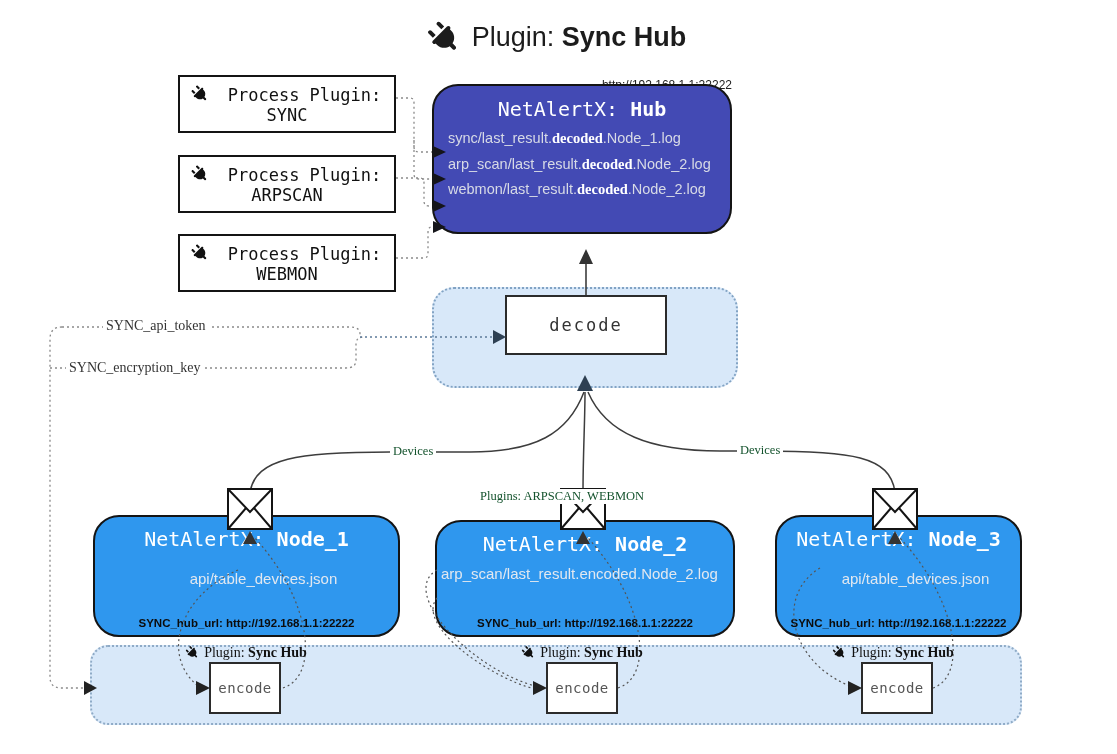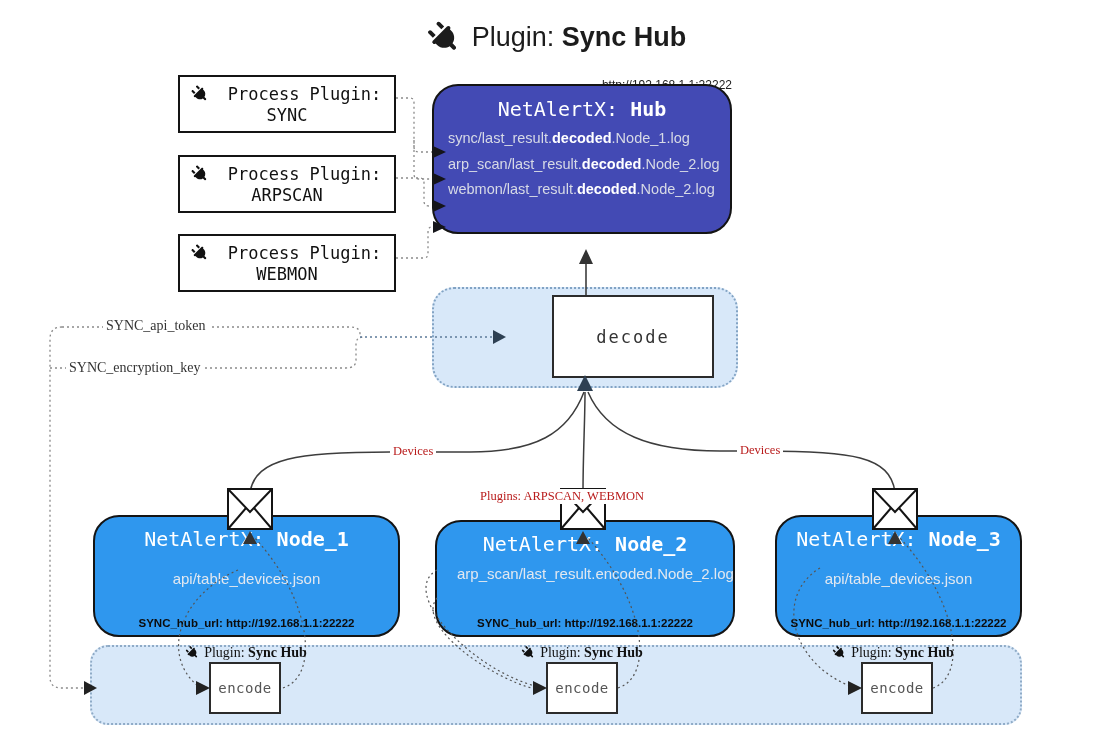--- a/index.html
+++ b/index.html
@@ -12,51 +12,51 @@
   #title-row .t-bold{font-weight:bold;}
   .plug-svg{transform:rotate(-45deg);}
   
   #hub-url{left:432px;top:78px;width:300px;text-align:right;font-size:12px;color:#222;}
   #hub-box{left:432px;top:84px;width:300px;height:150px;background:#434ab4;border:2px solid #141414;
            border-radius:26px;box-sizing:border-box;color:#fff;}
   #hub-title{position:absolute;left:0;top:11px;width:100%;text-align:center;
              font-family:"DejaVu Sans Mono",monospace;font-size:20px;color:#fff;}
   #hub-logs{position:absolute;left:14px;top:40px;right:4px;font-size:14.5px;color:#d7dae6;}
   #hub-logs .log-line{height:25.6px;line-height:25.6px;white-space:nowrap;}
-  .bseg{font-weight:bold;color:#fff;}
+  .bseg{font-weight:bold;color:#fff;font-family:Liberation Serif, serif;}
   
   .pp-box{left:178px;width:218px;height:58px;background:#fff;border:2px solid #141414;box-sizing:border-box;
           font-family:"DejaVu Sans Mono",monospace;font-size:17px;color:#111;
           display:flex;flex-direction:column;justify-content:center;align-items:center;}
-  .pp-row{display:flex;align-items:center;gap:18px;}
+  .pp-row{display:flex;align-items:flex-end;gap:18px;}
   
   #decode-panel{left:432px;top:287px;width:306px;height:101px;background:#d8e8f9;border:2px dotted #82a3c4;
                 border-radius:22px;box-sizing:border-box;}
-  #decode-box{left:505px;top:295px;width:162px;height:83px;background:#fff;border:2px solid #2b2b2b;
+  #decode-box{left:505px;top:295px;width:162px;height:60px;background:#fff;border:2px solid #2b2b2b;
               box-sizing:border-box;display:flex;align-items:center;justify-content:center;
-              font-family:"DejaVu Sans Mono",monospace;font-size:17px;color:#333;letter-spacing:2px;margin-left:47px;}
+              font-family:"DejaVu Sans Mono",monospace;font-size:17px;color:#333;letter-spacing:2px;}
   
   .tok-label{background:#fff;font-size:14px;color:#333;padding:0 3px;white-space:nowrap;}
   #tok-api{left:103px;top:318px;}
   #tok-enc{left:66px;top:360px;}
   
-  .edge-label{background:#fff;font-size:12.5px;color:#b91c1c;padding:0 3px;white-space:nowrap;text-align:center;}
+  .edge-label{background:#fff;font-size:12.5px;color:#14532d;padding:0 3px;white-space:nowrap;text-align:center;}
   #lbl-dev-left{left:390px;top:444px;}
   #lbl-plugins{left:477px;top:460px;margin-top:29px;}
   #lbl-dev-right{left:737px;top:443px;}
   
   .node-box{background:#2f97ee;border:2px solid #141414;border-radius:26px;box-sizing:border-box;color:#fff;}
   #node-1{left:93px;top:515px;width:307px;height:122px;}
   #node-2{left:435px;top:520px;width:300px;height:117px;}
   #node-3{left:775px;top:515px;width:247px;height:122px;}
   .node-title{position:absolute;left:0;top:10px;width:100%;text-align:center;
               font-family:"DejaVu Sans Mono",monospace;font-size:20px;color:#fff;white-space:nowrap;}
   .node-lines{position:absolute;left:0;width:100%;text-align:center;font-size:15px;color:#e2e8f0;}
-  #node-1 .node-lines,#node-3 .node-lines{top:53px;}
-  #node-2 .node-lines{top:38px;text-align:left;padding-left:20px;box-sizing:border-box;}
+  #node-1 .node-lines,#node-3 .node-lines{top:53px;padding-left:17px;}
+  #node-2 .node-lines{top:38px;text-align:left;padding-left:4px;box-sizing:border-box;}
   #node-2 .node-lines div{height:28px;line-height:28px;white-space:nowrap;}
   .node-hub-url{position:absolute;left:0;bottom:6px;width:100%;text-align:center;
                 font-size:11.5px;font-weight:600;color:#0c0c0c;}
   
   #encode-panel{left:90px;top:645px;width:932px;height:80px;background:#d8e8f9;border:2px dotted #8fabc7;
                 border-radius:18px;box-sizing:border-box;}
   .enc-label{height:18px;display:flex;align-items:center;justify-content:center;gap:4px;
              font-size:14px;color:#111;white-space:nowrap;}
   .enc-label .t-bold{font-weight:bold;}
   #enc-label-1{left:157px;top:644px;width:180px;}

